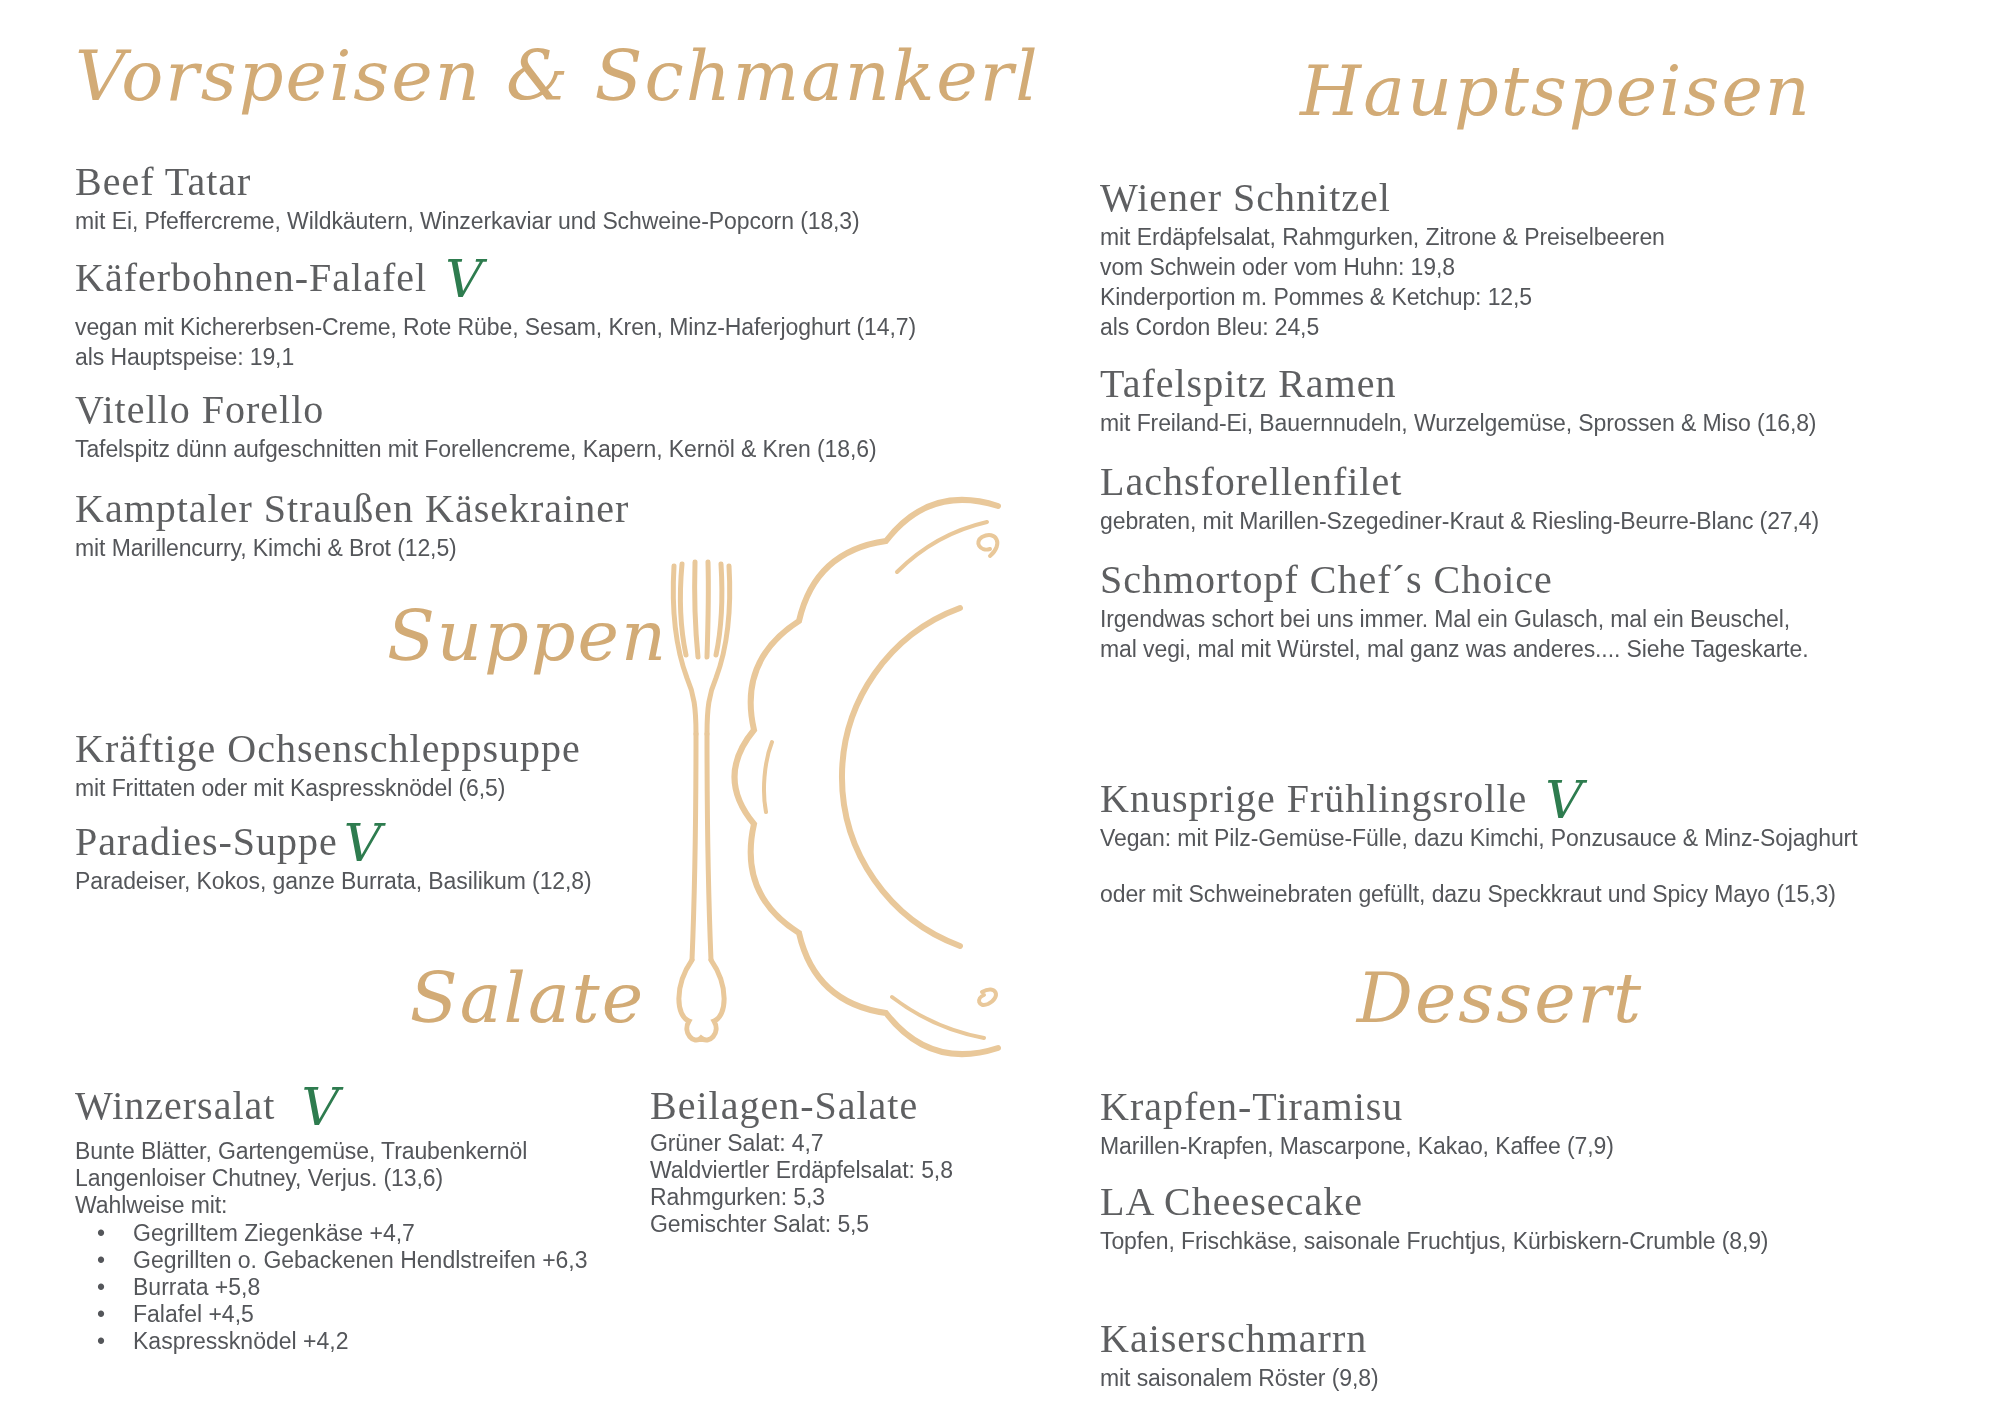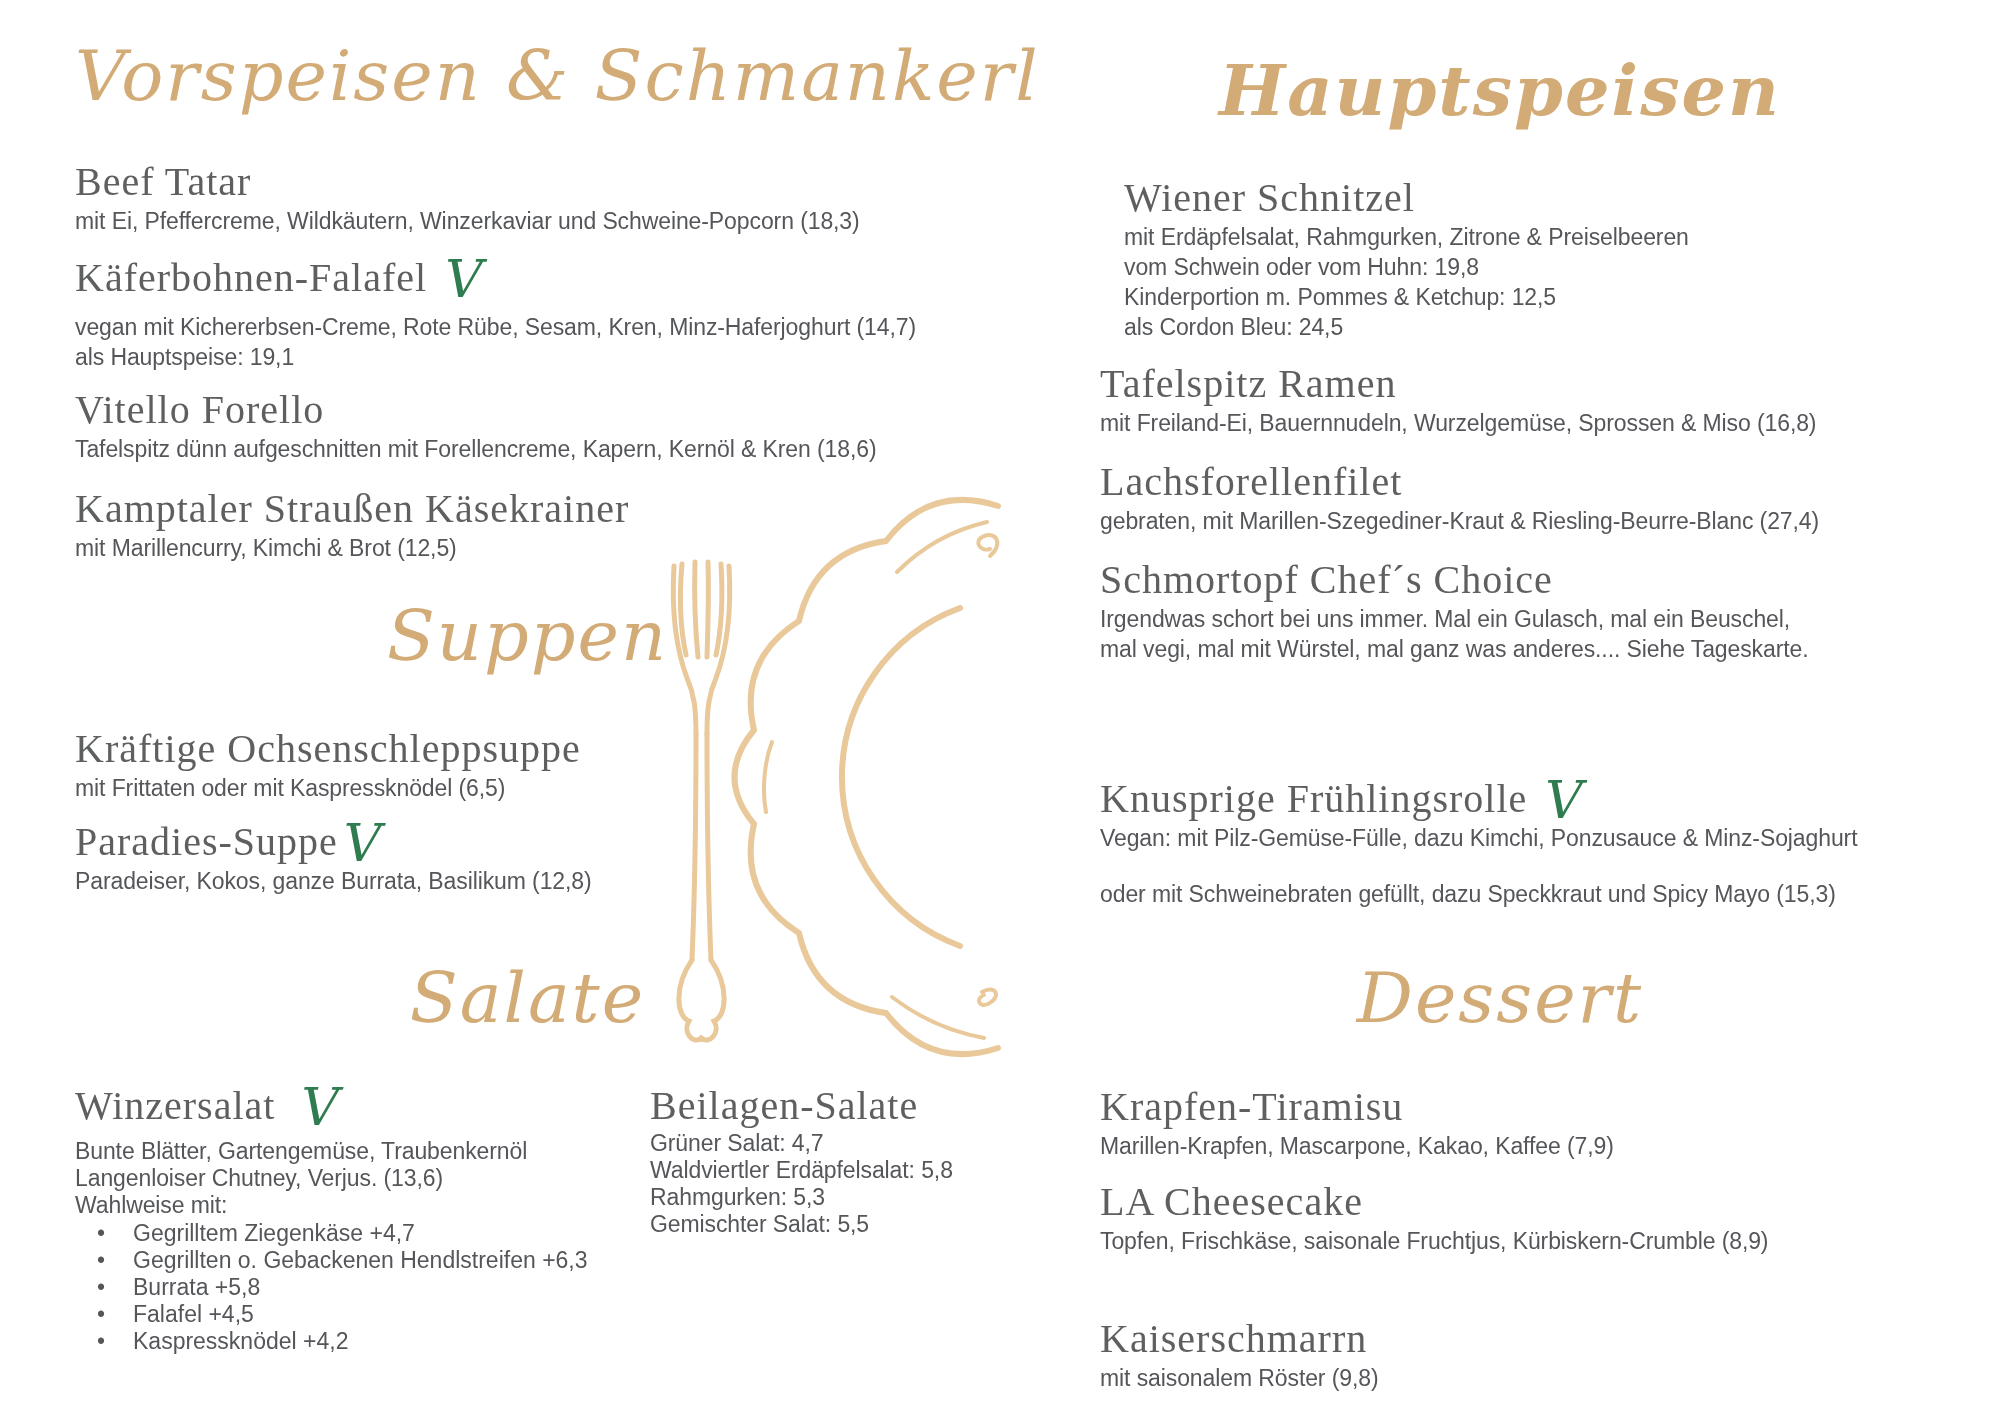--- a/index.html
+++ b/index.html
@@ -127,23 +127,23 @@
       <path d="M346,14 Q278,-8 234,49 Q163,59 147,129 Q86,168 102,238 Q63,285 102,332 Q86,403 147,441 Q163,511 234,521 Q278,578 346,556"></path>
       <path d="M308,116 A180,180 0 0 0 308,454"></path>
       <path d="M335,30 C300,38 270,55 245,80" stroke-width="4"></path>
       <path d="M120,250 C112,270 110,300 114,320" stroke-width="4"></path>
       <path d="M240,505 C270,528 300,540 332,546" stroke-width="4"></path>
       <path d="M338,64 C352,52 344,38 330,45 C322,50 328,60 338,57" stroke-width="4"></path>
       <path d="M330,500 C344,492 350,505 336,512 C326,516 324,506 332,503" stroke-width="4"></path>
     </g>
   </svg>
 
-  <div class="script-heading" style="left:1100px;top:45px;width:800px;font-weight:bold;">Hauptspeisen</div>
-
-  <div class="item" style="left:1124px;top:176px;">
+  <div class="script-heading" style="left:1156px;top:45px;width:800px;">Hauptspeisen</div>
+
+  <div class="item" style="left:1100px;top:176px;">
     <div class="title-line"><span class="title">Wiener Schnitzel</span></div>
     <div class="desc">
       <div>mit Erdäpfelsalat, Rahmgurken, Zitrone &amp; Preiselbeeren</div>
       <div>vom Schwein oder vom Huhn: 19,8</div>
       <div>Kinderportion m. Pommes &amp; Ketchup: 12,5</div>
       <div>als Cordon Bleu: 24,5</div>
     </div>
   </div>
 
   <div class="item" style="left:1100px;top:362px;">

